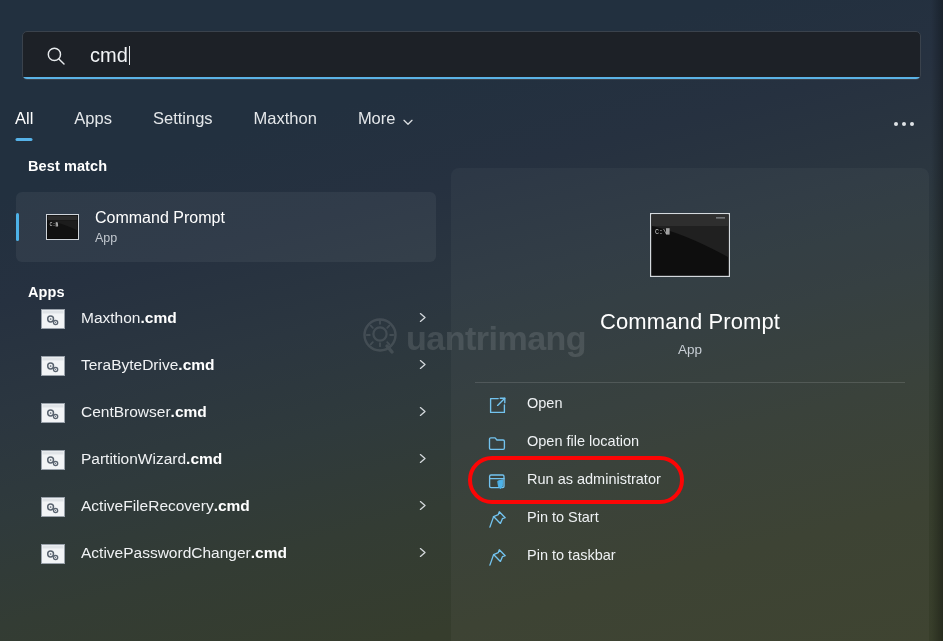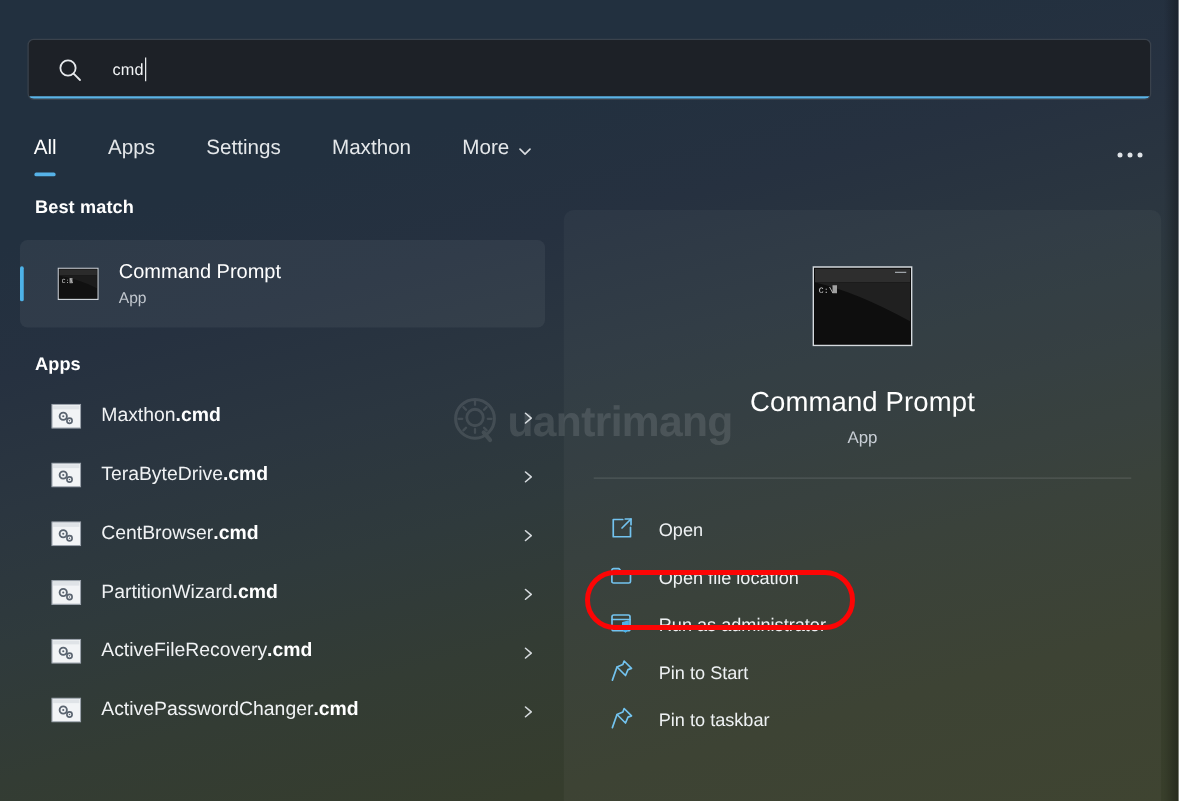--- a/index.html
+++ b/index.html
@@ -58,38 +58,38 @@
   }
   .search-box .accent-underline {
     position: absolute;
     left: 0; bottom: 0;
     width: 100%; height: 2px;
     background: #5bb3e6;
   }
   .search-icon { width: 20px; height: 20px; flex: 0 0 20px; margin-left: 9px; }
   .search-value {
     margin-left: 24px;
-    font-size: 13px;
+    font-size: 20px;
     color: #f2f4f6;
     letter-spacing: 0.1px;
     position: relative;
   }
   .caret {
     display: inline-block;
     width: 1px;
     height: 19px;
     background: #e8eaec;
     vertical-align: -4px;
     margin-left: 1px;
   }
 
   
   .tabbar {
     position: absolute;
-    left: 25px;
+    left: 13px;
     top: 108px;
     width: 880px;
     height: 42px;
     display: flex;
     align-items: flex-start;
   }
   .tab {
     position: relative;
     font-size: 16.5px;
     color: #e4e7ea;
@@ -169,21 +169,20 @@
   .best-title { font-size: 16px; color: #ffffff; }
   .best-sub { font-size: 12.5px; color: #c2c8cf; margin-top: 3px; }
 
   
   .apps-head { margin-top: 22px; }
   .app-list { margin-top: 9px; }
   .app-row {
     position: relative;
     height: 47px;
     display: flex;
-    align-items: center;
     padding-left: 41px;
     padding-right: 22px;
   }
   .file-icon { width: 24px; height: 20px; flex: 0 0 24px; }
   .app-name {
     margin-left: 16px;
     font-size: 15.5px;
     color: #f0f2f4;
     white-space: nowrap;
   }
@@ -225,21 +224,21 @@
   .panel-divider {
     margin: 25px 24px 0 24px;
     height: 1px;
     background: rgba(255,255,255,0.13);
   }
   .action-list { margin-top: 12px; padding: 0 20px; }
   .action-row {
     position: relative;
     height: 38px;
     display: flex;
-    align-items: flex-end;
+    align-items: flex-start;
     padding-left: 16px;
     border-radius: 4px;
   }
   .action-icon { width: 21px; height: 21px; flex: 0 0 21px; }
   .action-label {
     margin-left: 19px;
     font-size: 14.5px;
     color: #eef1f3;
     white-space: nowrap;
   }

